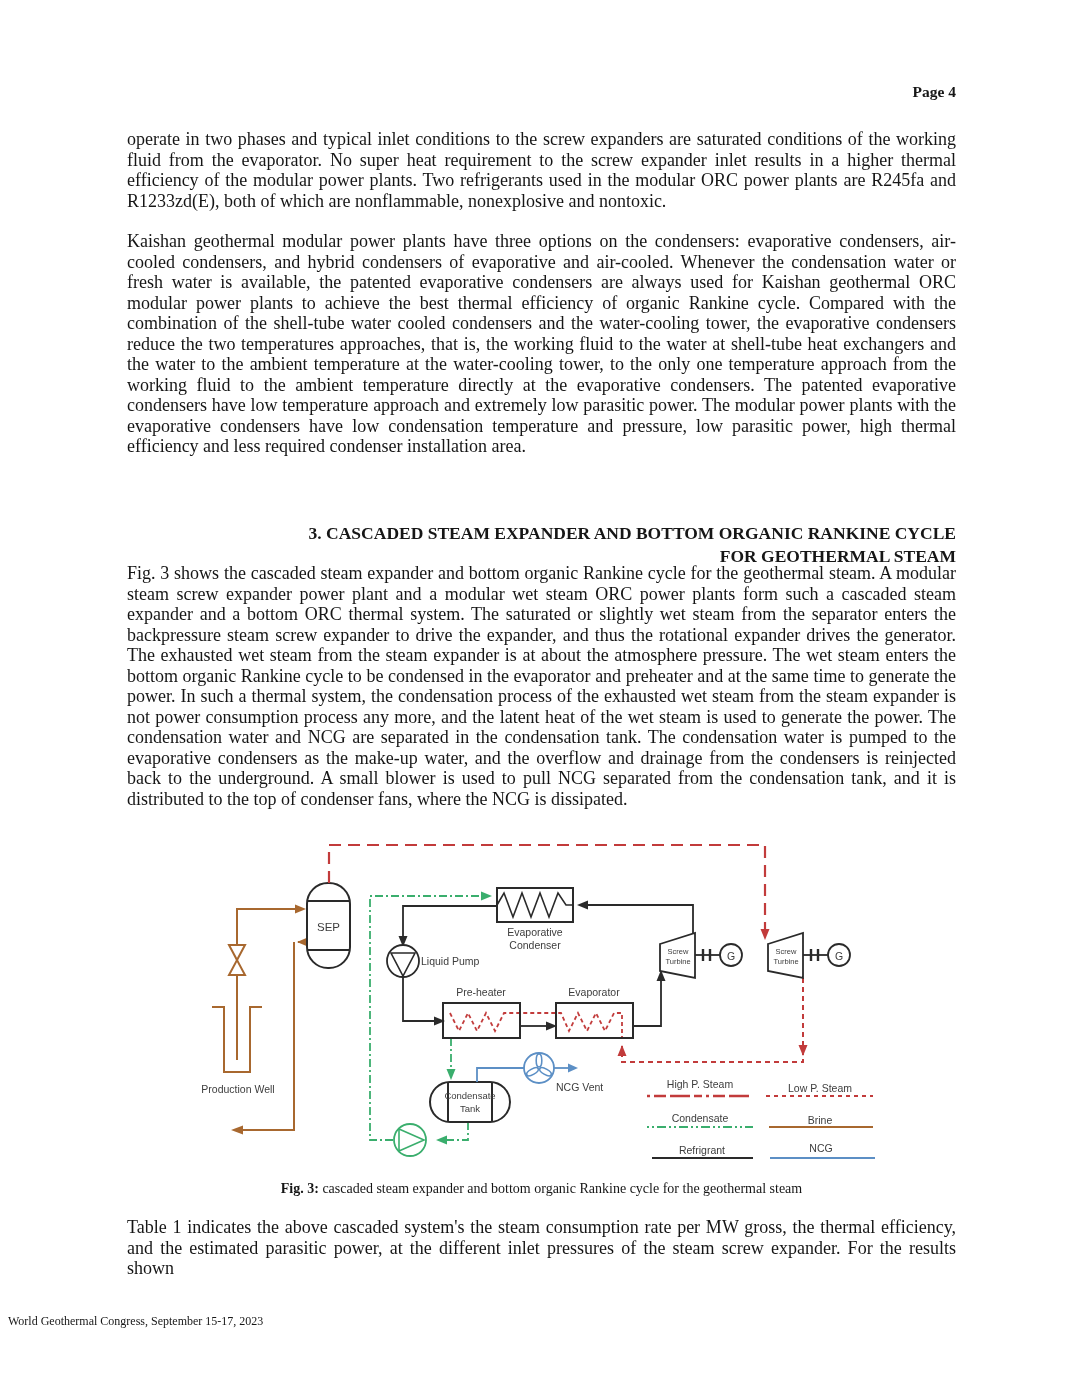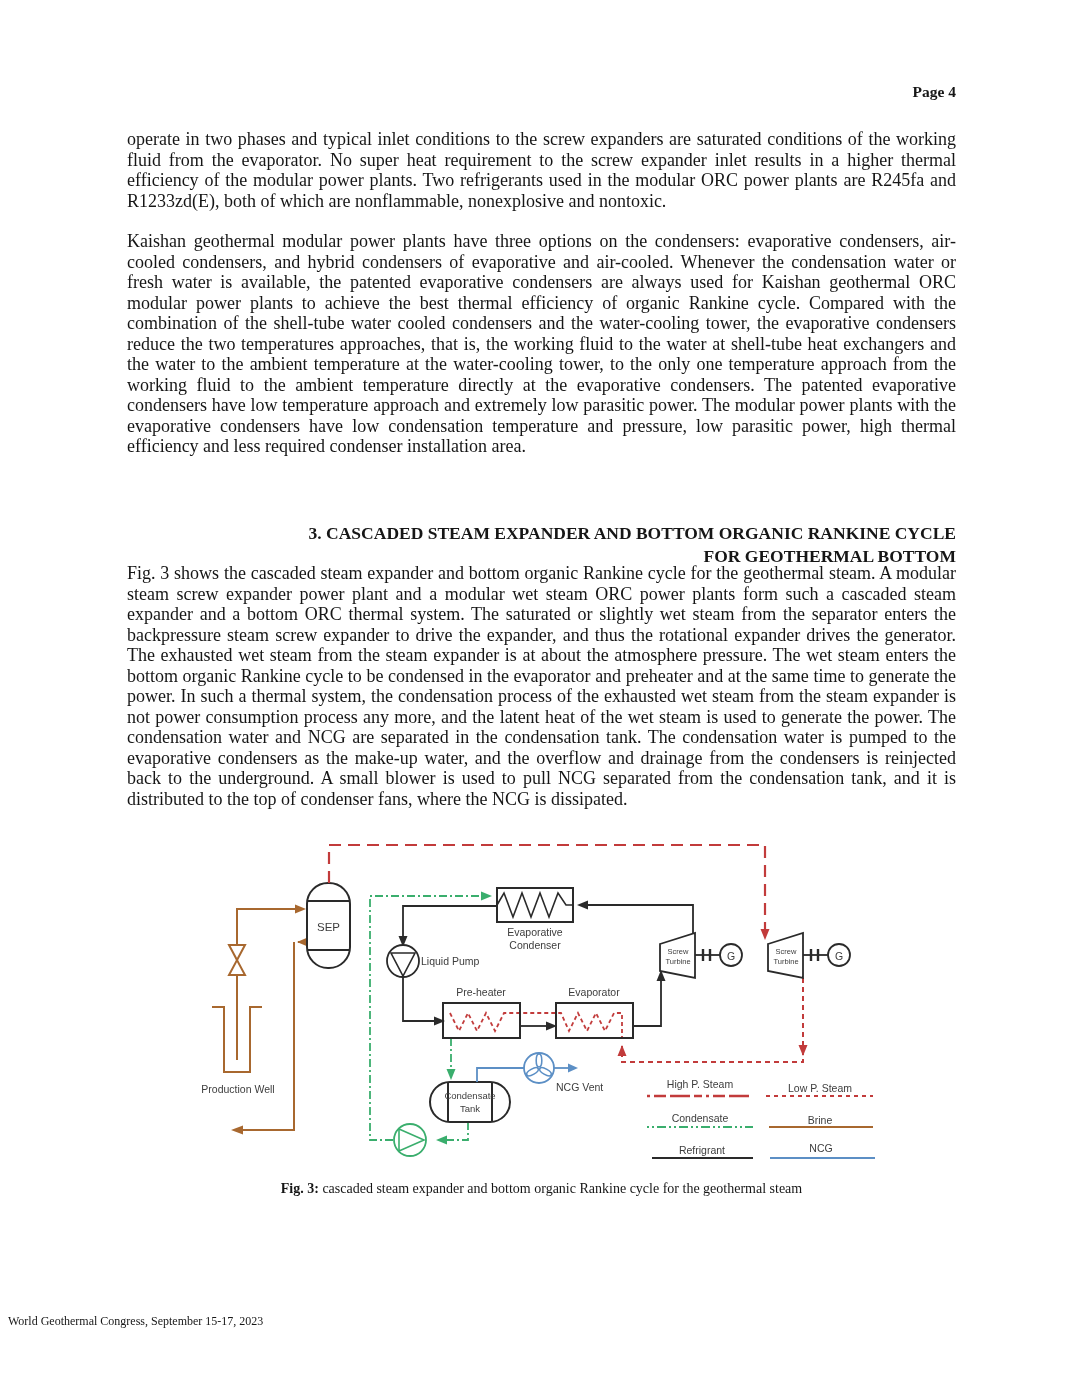--- a/index.html
+++ b/index.html
@@ -37,21 +37,21 @@
 </head>
 <body>
 
 <div class="page">
 
   <div class="page-number">Page 4</div>
 
   <p class="body-text p1">operate in two phases and typical inlet conditions to the screw expanders are saturated conditions of the working fluid from the evaporator. No super heat requirement to the screw expander inlet results in a higher thermal efficiency of the modular power plants. Two refrigerants used in the modular ORC power plants are R245fa and R1233zd(E), both of which are nonflammable, nonexplosive and nontoxic.</p>
   <p class="body-text p2">Kaishan geothermal modular power plants have three options on the condensers: evaporative condensers, air-cooled condensers, and hybrid condensers of evaporative and air-cooled. Whenever the condensation water or fresh water is available, the patented evaporative condensers are always used for Kaishan geothermal ORC modular power plants to achieve the best thermal efficiency of organic Rankine cycle. Compared with the combination of the shell-tube water cooled condensers and the water-cooling tower, the evaporative condensers reduce the two temperatures approaches, that is, the working fluid to the water at shell-tube heat exchangers and the water to the ambient temperature at the water-cooling tower, to the only one temperature approach from the working fluid to the ambient temperature directly at the evaporative condensers. The patented evaporative condensers have low temperature approach and extremely low parasitic power. The modular power plants with the evaporative condensers have low condensation temperature and pressure, low parasitic power, high thermal efficiency and less required condenser installation area.</p>
 
-  <h2 class="section-heading"><span>3. CASCADED STEAM EXPANDER AND BOTTOM ORGANIC RANKINE CYCLE</span><br><span>FOR GEOTHERMAL BOTTOM</span></h2>
+  <h2 class="section-heading"><span>3. CASCADED STEAM EXPANDER AND BOTTOM ORGANIC RANKINE CYCLE</span><br><span>FOR GEOTHERMAL STEAM</span></h2>
 
   <p class="body-text p3">Fig. 3 shows the cascaded steam expander and bottom organic Rankine cycle for the geothermal steam. A modular steam screw expander power plant and a modular wet steam ORC power plants form such a cascaded steam expander and a bottom ORC thermal system. The saturated or slightly wet steam from the separator enters the backpressure steam screw expander to drive the expander, and thus the rotational expander drives the generator. The exhausted wet steam from the steam expander is at about the atmosphere pressure. The wet steam enters the bottom organic Rankine cycle to be condensed in the evaporator and preheater and at the same time to generate the power. In such a thermal system, the condensation process of the exhausted wet steam from the steam expander is not power consumption process any more, and the latent heat of the wet steam is used to generate the power. The condensation water and NCG are separated in the condensation tank. The condensation water is pumped to the evaporative condensers as the make-up water, and the overflow and drainage from the condensers is reinjected back to the underground. A small blower is used to pull NCG separated from the condensation tank, and it is distributed to the top of condenser fans, where the NCG is dissipated.</p>
 
   <div class="figure-area">
     <svg width="720" height="346" viewBox="175 833 720 346">
 
       <g stroke="#A8682F" stroke-width="2" fill="none">
         <path d="M212 1007 H224 V1072 H250 V1007 H262"></path>
         <path d="M237 1060 V975"></path>
         <path d="M237 945 V909 H295"></path>
@@ -202,16 +202,17 @@
         <line x1="652" y1="1158" x2="753" y2="1158" stroke="#2A2A2A" stroke-width="1.8"></line>
 
         <text x="821" y="1152" text-anchor="middle">NCG</text>
         <line x1="770" y1="1158" x2="875" y2="1158" stroke="#5C8FC5" stroke-width="1.8"></line>
       </g>
     </svg>
   </div>
 
   <p class="figure-caption"><b>Fig. 3:</b> <span>cascaded steam expander and bottom organic Rankine cycle for the geothermal steam</span></p>
 
+  <p class="body-text p4">Table 1 indicates the above cascaded system's the steam consumption rate per MW gross, the thermal efficiency, and the estimated parasitic power, at the different inlet pressures of the steam screw expander. For the results shown</p>
 
   <div class="footer">World Geothermal Congress, September 15-17, 2023</div>
 
 </div>
 
 </body></html>

